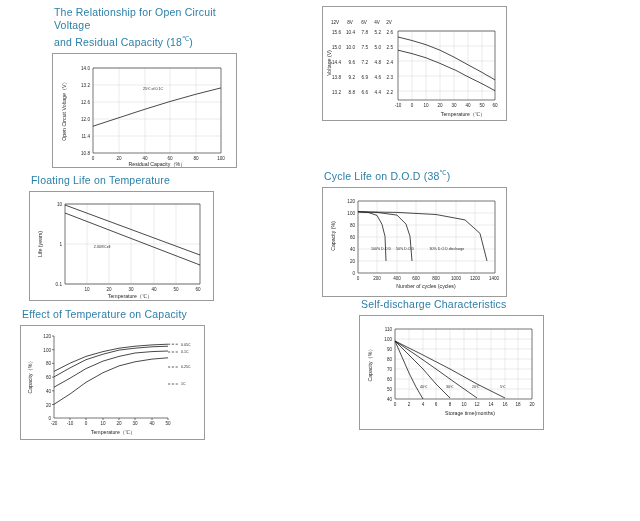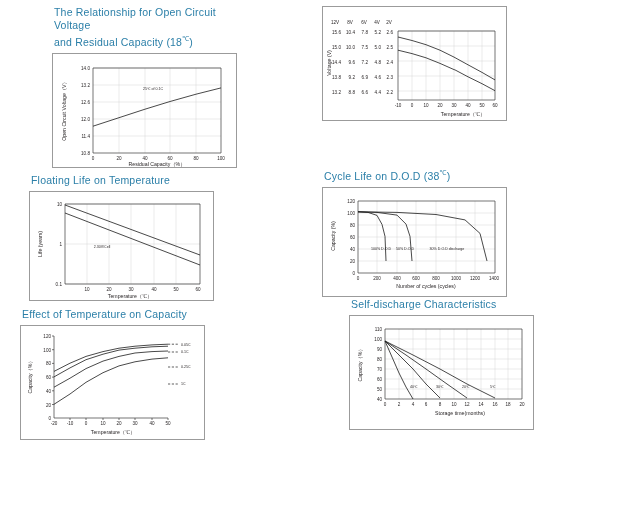--- a/index.html
+++ b/index.html
@@ -297,21 +297,21 @@
           <text class="tiny" x="160" y="27.3">0.1C</text>
           <line class="curve-d" x1="147" y1="41" x2="158" y2="41"></line>
           <text class="tiny" x="160" y="42.3">0.25C</text>
           <line class="curve-d" x1="147" y1="58" x2="158" y2="58"></line>
           <text class="tiny" x="160" y="59.3">1C</text>
         </g>
       </svg>
     </div>
   </div>
 
-  <div class="panel" style="left:312px;top:298px;width:192px;padding-left:37px;">
+  <div class="panel" style="left:322px;top:298px;width:192px;padding-left:37px;">
     <div class="panel-title"><span>Self-discharge Characteristics</span></div>
     <div class="chart-box" style="width:185px;height:115px;">
       <svg width="183" height="113" viewBox="0 0 183 113">
         <g>
           <line class="grid" x1="35" y1="23" x2="172" y2="23"></line>
           <line class="grid" x1="35" y1="33" x2="172" y2="33"></line>
           <line class="grid" x1="35" y1="43" x2="172" y2="43"></line>
           <line class="grid" x1="35" y1="53" x2="172" y2="53"></line>
           <line class="grid" x1="35" y1="63" x2="172" y2="63"></line>
           <line class="grid" x1="35" y1="73" x2="172" y2="73"></line>

